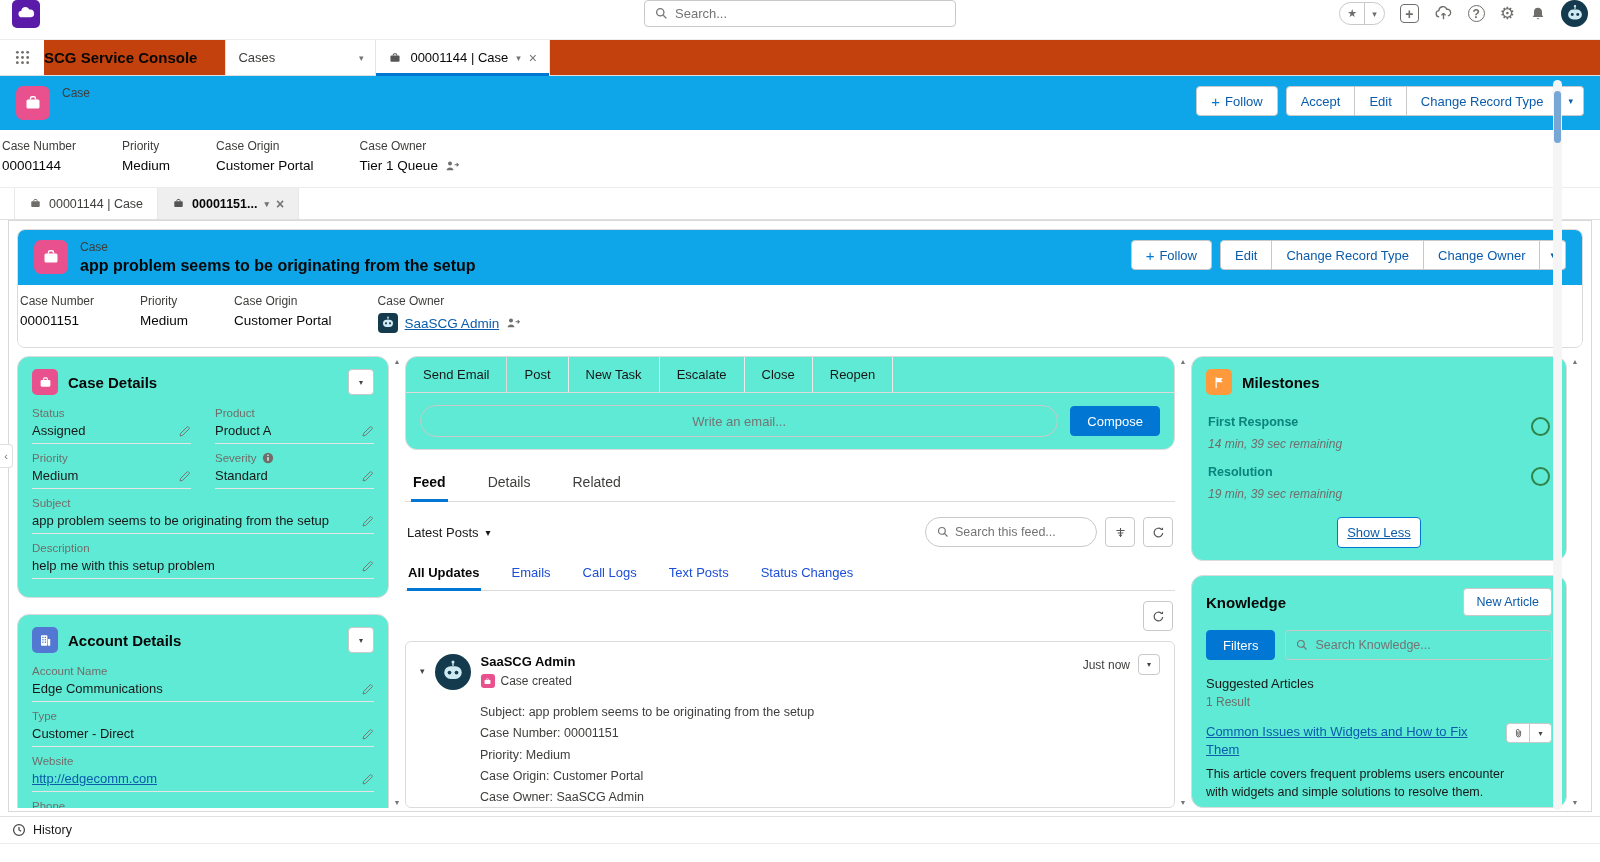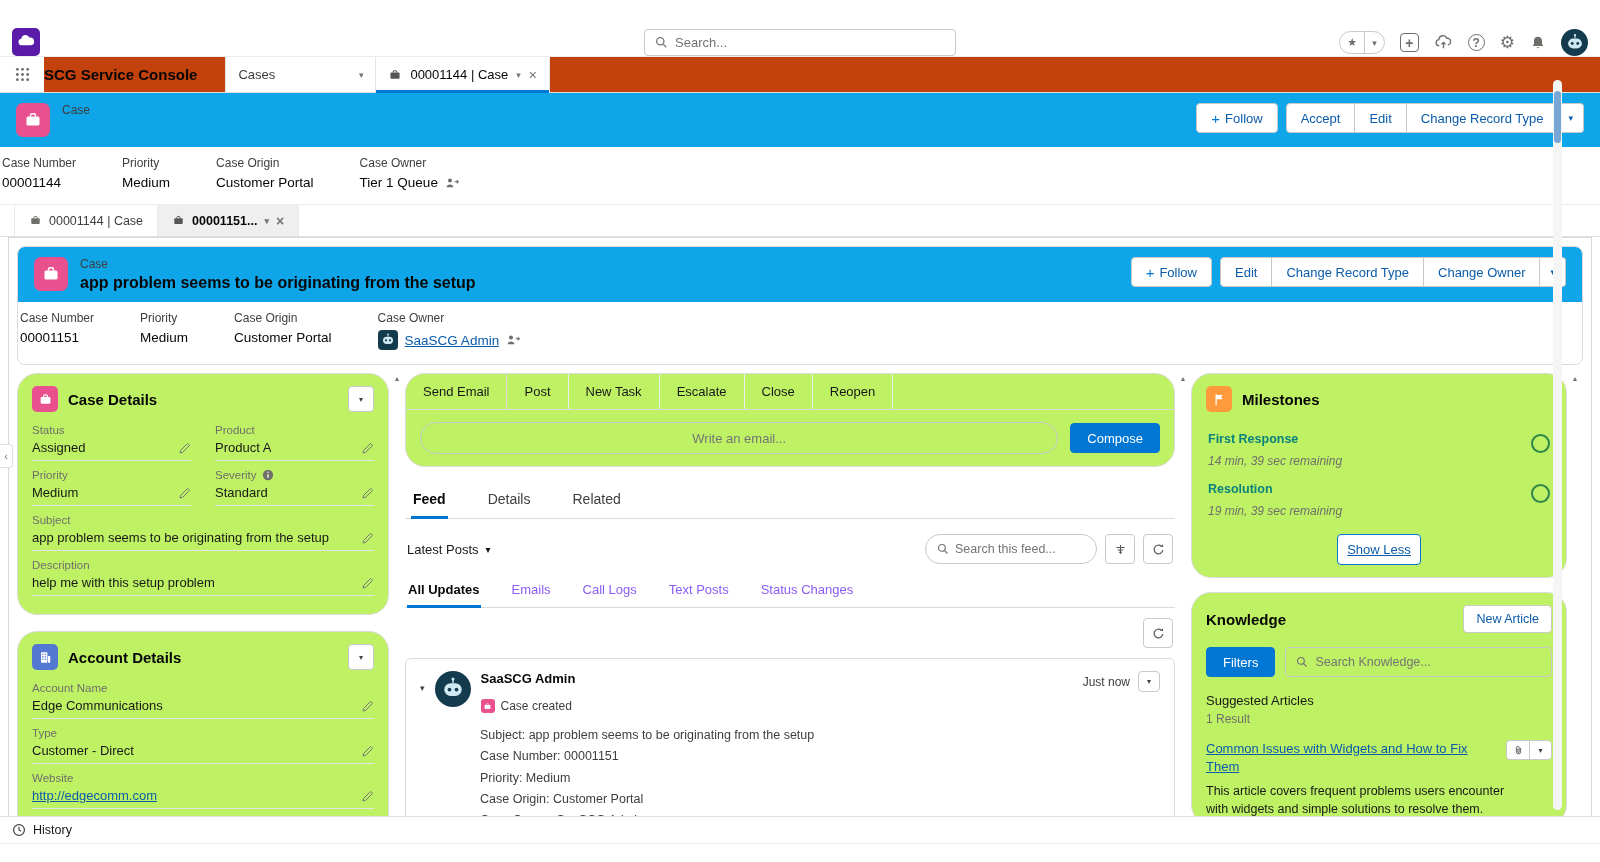--- a/index.html
+++ b/index.html
@@ -5,21 +5,21 @@
 *{margin:0;padding:0;box-sizing:border-box}
 html,body{width:1600px;height:862px;overflow:hidden}
 body{font-family:"Liberation Sans",sans-serif;color:#181818;background:#fff;position:relative;font-size:13px}
 svg{display:block}
 button{font-family:inherit;background:#fff;border:none;cursor:pointer}
 input{font-family:inherit;border:none;outline:none;background:transparent;width:100%;font-size:13px;color:#181818}
 input::placeholder{color:#747474}
 a{cursor:pointer}
 
 
-.ghdr{height:57px;display:flex;align-items:flex-end;padding:0 12px;position:relative;border-bottom:1px solid #ececec;background:#fff}
+.ghdr{height:40px;display:flex;align-items:flex-start;padding:0 12px;position:relative;border-bottom:1px solid #ececec;background:#fff}
 .logo{width:28px;height:28px;border-radius:5px;background:#5a1ba9;display:flex;align-items:center;justify-content:center}
 .gsearch{position:absolute;left:50%;transform:translateX(-50%);width:312px;height:27px;border:1px solid #c9c9c9;border-radius:4px;display:flex;align-items:center;padding:0 10px;gap:7px;background:#fff}
 .gicons{margin-left:auto;display:flex;align-items:center;gap:15px;color:#706e6b}
 .pill{display:flex;align-items:center;border:1px solid #c9c9c9;border-radius:12px;height:23px;overflow:hidden;background:#fff}
 .pill .half{padding:0 7px;font-size:11px;display:flex;align-items:center;height:100%;color:#706e6b}
 .pill .half+.half{border-left:1px solid #c9c9c9;font-size:9px}
 .plusbox{width:19px;height:19px;border:1.6px solid #706e6b;border-radius:4px;display:flex;align-items:center;justify-content:center;font-size:14px;font-weight:bold;line-height:1;color:#706e6b}
 .gi{display:flex;align-items:center;font-size:17px;line-height:1}
 .qm{font-size:12px;font-weight:bold;border:1.6px solid #706e6b;border-radius:50%;width:17px;height:17px;display:flex;align-items:center;justify-content:center}
 .avatar{width:27px;height:27px;border-radius:50%;background:#143a4d;display:flex;align-items:center;justify-content:center;overflow:hidden}
@@ -73,21 +73,21 @@
 .workspace{margin:0 8px;border:1px solid #d9d9d9;height:592px;background:#fff;padding:8px;overflow:hidden}
 .case2card{border:1px solid #dddbda;border-radius:8px;overflow:hidden;background:#fff}
 .cols{display:flex;margin-top:8px;height:452px}
 .col-left{width:372px;display:flex;flex-direction:column;gap:16px;overflow:hidden}
 .gutter{width:16px;display:flex;flex-direction:column;justify-content:space-between;align-items:center;padding:2px 0;font-size:7px;color:#747474}
 .gutter span{cursor:pointer}
 .col-center{width:770px;overflow:hidden;display:flex;flex-direction:column}
 .col-right{flex:1;display:flex;flex-direction:column;gap:14px;overflow:hidden}
 
 
-.card{background:#bef264;border:1px solid #dddbda;border-radius:20px}
+.card{background:#5eead4;border:1px solid #dddbda;border-radius:12px}
 .card-head{display:flex;align-items:center;gap:10px;padding:12px 14px 10px}
 .card-title{font-size:15px;font-weight:700;color:#080707;flex:1}
 .menu-btn{width:26px;height:26px;border:1px solid #c9c9c9;border-radius:4px;display:flex;align-items:center;justify-content:center;font-size:8px;color:#444}
 .card-body{padding:2px 14px 10px}
 .fgrid{display:grid;grid-template-columns:1fr 1fr;column-gap:24px}
 .fld{margin-bottom:8px}
 .flbl{font-size:11.5px;color:#706e6b;display:flex;align-items:center;gap:5px}
 .fval{margin-top:3px;display:flex;align-items:flex-end;justify-content:space-between;border-bottom:1px solid #e5e5e5;padding-bottom:5px;font-size:13px;color:#181818;gap:6px;min-height:22px}
 .fval a{color:#0b5cab;text-decoration:underline}
 .fval .txt{white-space:nowrap;overflow:hidden;text-overflow:ellipsis}
@@ -108,30 +108,30 @@
 .rec-tab.active{color:#080707;font-weight:700}
 .rec-tab.active:after{content:"";position:absolute;left:0;right:0;bottom:-1px;height:3px;background:#0176d3}
 .feed-controls{display:flex;align-items:center;margin-top:15px;padding:0 2px}
 .sortsel{display:flex;align-items:center;gap:7px;font-size:13px;color:#181818;cursor:pointer}
 .sortsel .tab-caret{font-size:10px;color:#181818}
 .fc-right{margin-left:auto;display:flex;align-items:center;gap:8px}
 .feed-search{width:172px;height:30px;border:1px solid #c9c9c9;border-radius:15px;display:flex;align-items:center;gap:6px;padding:0 11px;background:#fff}
 .feed-search input{font-size:12.5px}
 .icon-btn{width:30px;height:30px;border:1px solid #c9c9c9;border-radius:4px;display:flex;align-items:center;justify-content:center}
 .feed-filters{display:flex;gap:30px;margin-top:8px;border-bottom:1px solid #dddbda;padding:0 2px}
-.ffil{padding:10px 1px;font-size:13px;color:#8b5cf6;position:relative;cursor:pointer}
+.ffil{padding:10px 1px;font-size:13px;color:#1d4ed8;position:relative;cursor:pointer}
 .ffil.active{font-weight:700;color:#080707}
 .ffil.active:after{content:"";position:absolute;left:0;right:0;bottom:-1px;height:3px;background:#0176d3}
 .feed-refresh-row{display:flex;justify-content:flex-end;margin-top:10px;padding-right:2px}
 .feed-item{margin-top:10px;border:1px solid #dddbda;border-radius:6px;padding:12px 14px;flex:1;overflow:hidden}
 .fi-head{display:flex;align-items:flex-start;gap:10px}
 .fi-chev{font-size:9px;color:#444;margin-top:12px;cursor:pointer}
 .fi-avatar{width:36px;height:36px;border-radius:50%;background:#143a4d;display:flex;align-items:center;justify-content:center;overflow:hidden;flex:none}
 .fi-author{font-size:13px;font-weight:700;color:#080707}
-.fi-action{display:flex;align-items:flex-start;gap:6px;margin-top:13px;font-size:12px;color:#3e3e3c}
+.fi-action{display:flex;align-items:flex-start;gap:6px;margin-top:5px;font-size:12px;color:#3e3e3c}
 .fi-right{margin-left:auto;display:flex;align-items:center;gap:8px}
 .fi-time{font-size:12px;color:#3e3e3c}
 .mini-caret-btn{width:22px;height:21px;border:1px solid #c9c9c9;border-radius:4px;font-size:8px;color:#444;display:flex;align-items:center;justify-content:center}
 .fi-body{margin:12px 0 0 60px;font-size:12.5px;color:#3e3e3c;line-height:1.7}
 
 
 .ms-item{display:flex;align-items:flex-start;justify-content:space-between;padding:10px 16px 4px}
 .ms-name{font-size:12.5px;color:#0b827c;font-weight:700;cursor:pointer}
 .ms-rem{font-size:12px;color:#706e6b;font-style:italic;margin-top:8px}
 .ring{width:19px;height:19px;border:2.5px solid #2e844a;border-radius:50%;margin-top:2px;flex:none}

